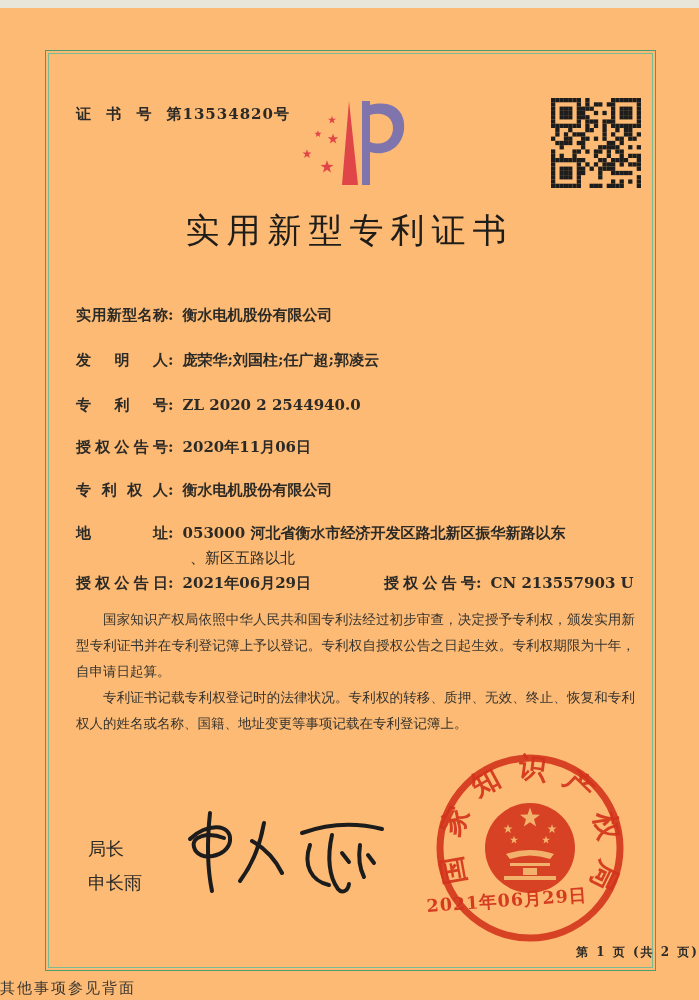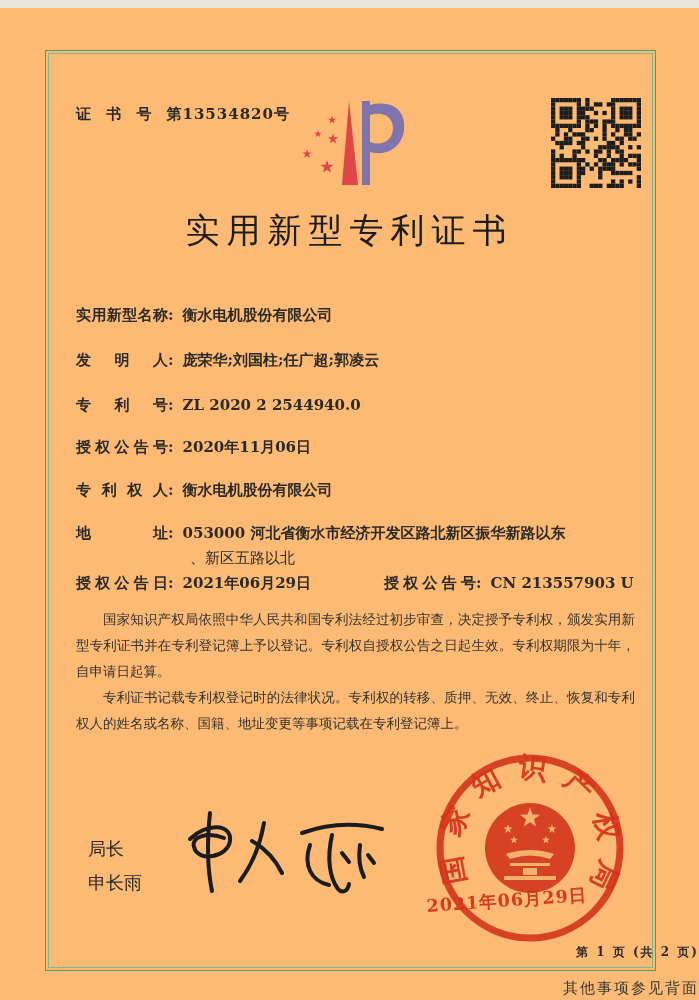--- a/index.html
+++ b/index.html
@@ -23,21 +23,21 @@
   .lbl{display:inline-block;width:92px;text-align:justify;text-align-last:justify;}
   .colon{margin-right:9px;}
   .addr2{position:absolute;left:190px;top:541px;font-size:15px;font-weight:400;}
   .grant2{position:absolute;left:308px;top:0;}
   .paras{position:absolute;left:76px;right:64px;top:599px;font-size:13.5px;line-height:1.92;color:#35332e;}
   .paras p{margin:0;text-indent:2em;text-align:justify;}
   .officer{position:absolute;left:88px;top:824px;font-size:18px;line-height:1.9;color:#2b2a26;}
   .sig{position:absolute;left:172px;top:793px;}
   .seal{position:absolute;left:417px;top:742px;mix-blend-mode:multiply;opacity:.93;}
   .pageno{position:absolute;left:0;right:0;top:936px;text-align:right;font-size:12px;font-weight:600;letter-spacing:2px;}
-  .backnote{position:absolute;left:0;right:0;top:971px;text-align:right;font-size:15px;color:#3a3833;letter-spacing:2px;}
+  .backnote{position:absolute;left:0;right:0;top:971px;text-align:left;font-size:15px;color:#3a3833;letter-spacing:2px;}
 </style>
 </head>
 <body>
 
 <div class="paper">
 
   <div class="frame">
     <div class="frame-inner"></div>
   </div>
 

